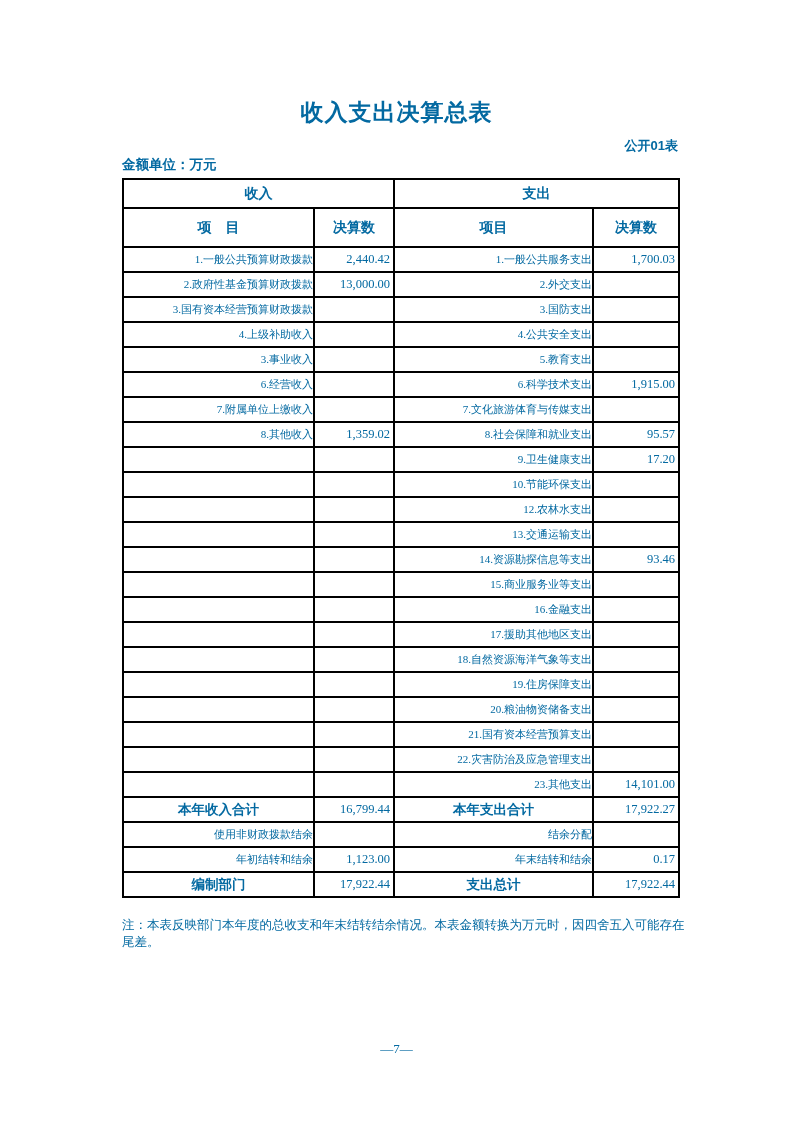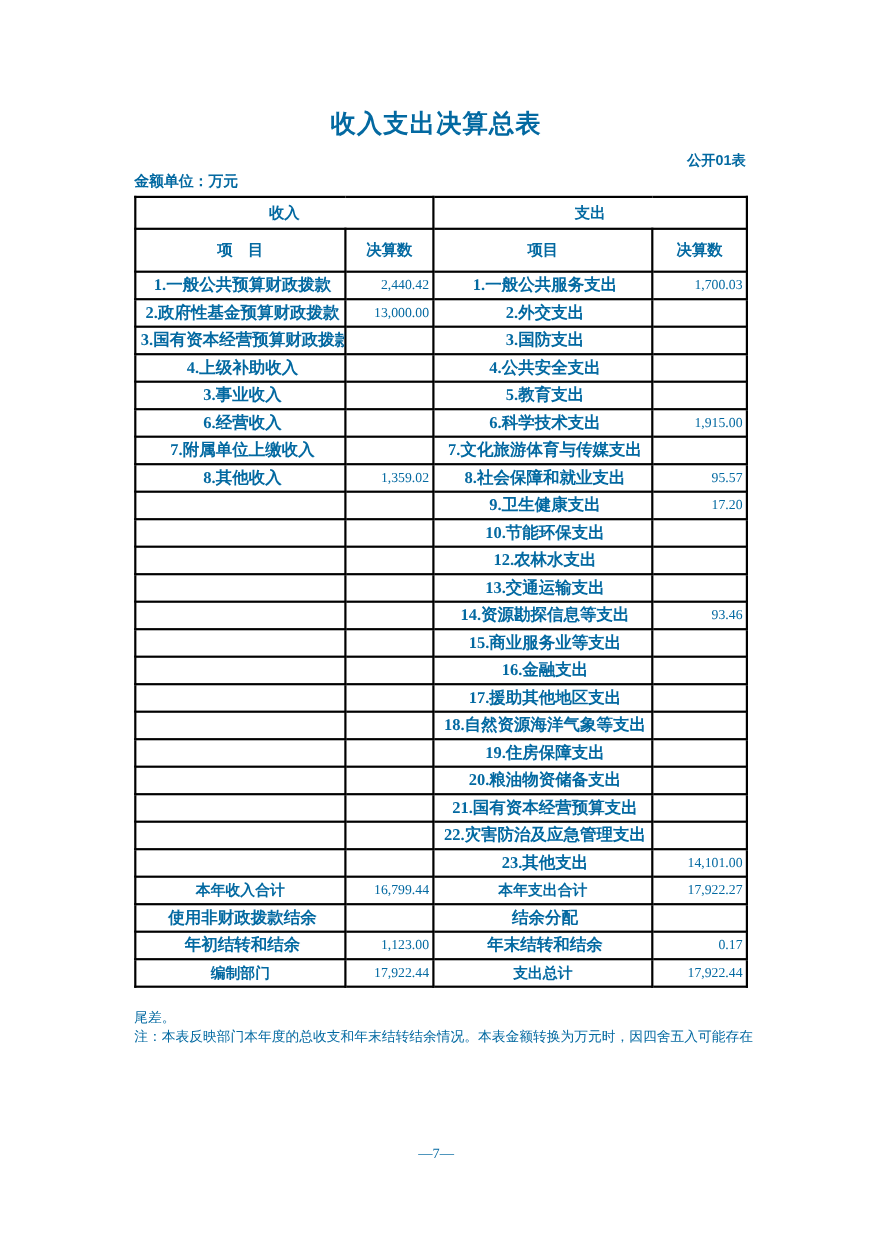--- a/index.html
+++ b/index.html
@@ -27,21 +27,21 @@
   }
   .main th, .main td {
     border:2px solid #000; overflow:hidden; white-space:nowrap; vertical-align:middle;
   }
   .main thead th {
     font-family:Liberation Sans, sans-serif; font-weight:700; font-size:14px; text-align:center;
   }
   .main thead tr.sec th  { height:29px; }
   .main thead tr.cols th { height:39px; }
   .main tbody tr { height:25px; }
-  .main td.item   { font-size:15px; text-align:center;  padding-left:4px;font-weight:bold; }
+  .main td.item   { font-size:11px; text-align:right;  padding-left:4px; }
   .main td.amount { font-size:12.5px; text-align:right; padding-right:3px; }
   .main td.item.emph {
     font-family:"Liberation Sans", sans-serif; font-weight:700;
     text-align:center; padding-left:0; font-size:13.5px;margin-top:13px;
   }
   .footnote {
     position:absolute; top:917px; left:122px; width:566px;
     font-size:12.5px; line-height:17px;
   }
   .pageno {
@@ -234,19 +234,19 @@
         <tr>
           <td class="item emph">编制部门</td>
           <td class="amount">17,922.44</td>
           <td class="item emph">支出总计</td>
           <td class="amount">17,922.44</td>
         </tr>
       </tbody>
   </table>
 
   <div class="footnote">
+    <div>注：本表反映部门本年度的总收支和年末结转结余情况。本表金额转换为万元时，因四舍五入可能存在</div>
     <div>尾差。</div>
-    <div>注：本表反映部门本年度的总收支和年末结转结余情况。本表金额转换为万元时，因四舍五入可能存在</div>
   </div>
 
   <div class="pageno">—7—</div>
 
 </div>
 
 </body></html>

